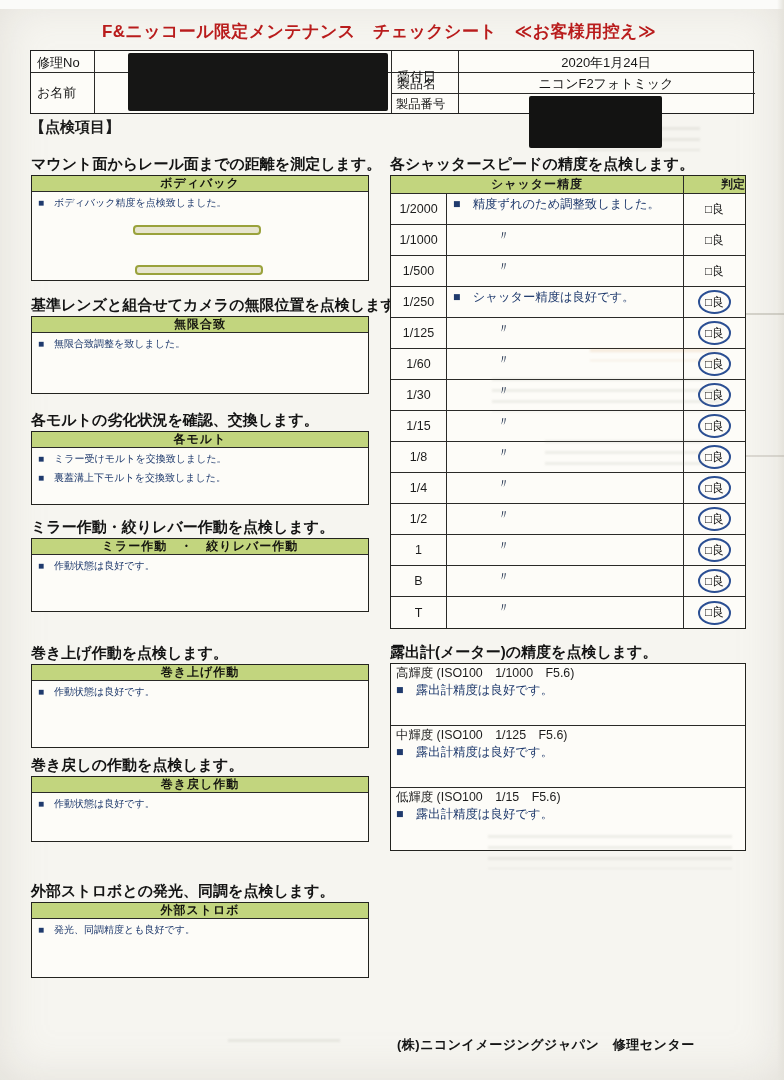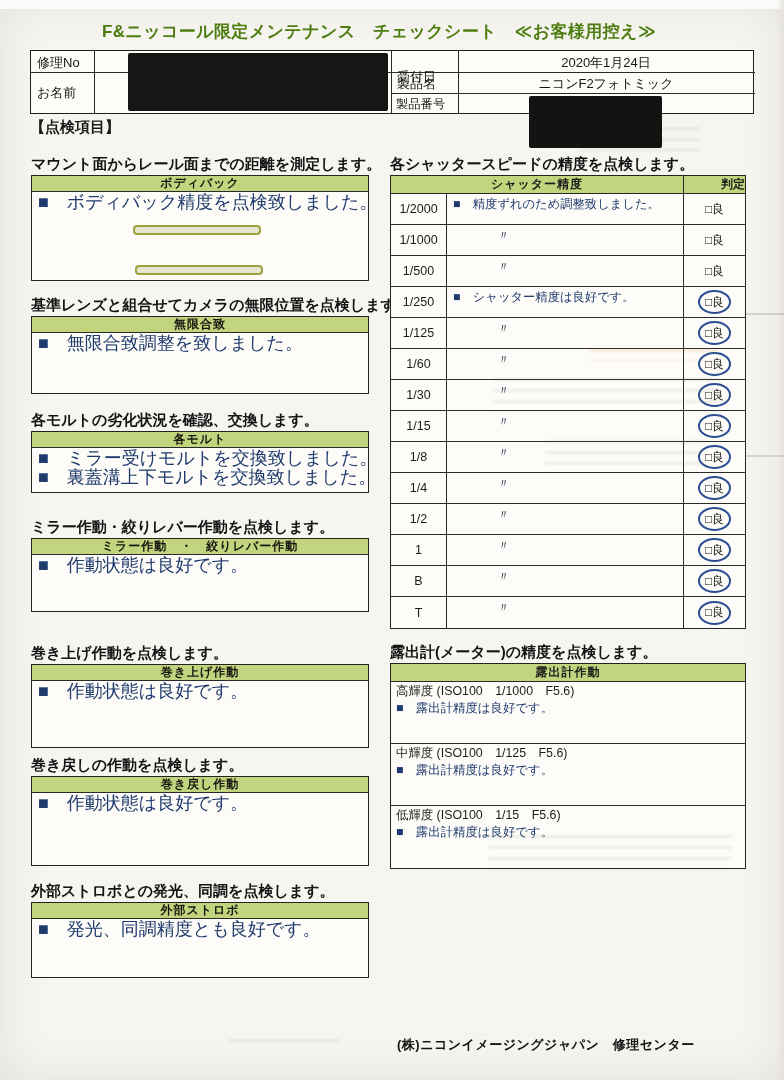--- a/index.html
+++ b/index.html
@@ -8,21 +8,21 @@
         box-shadow:inset 0 0 46px rgba(175,170,158,.28);}
   .scan-top{position:absolute;left:0;top:0;width:100%;height:9px;background:#fbfbf9;}
   .scan-right{position:absolute;right:0;top:0;width:7px;height:100%;
         background:linear-gradient(to left,#e5e3dc,rgba(0,0,0,0));}
   .crease-v{position:absolute;left:737px;top:250px;width:2px;height:380px;
         background:linear-gradient(180deg,rgba(0,0,0,0),rgba(150,145,132,.45),rgba(0,0,0,0));}
   .crease-h1{position:absolute;left:688px;top:313px;width:96px;height:2px;background:rgba(150,145,132,.35);}
   .crease-h2{position:absolute;left:700px;top:455px;width:84px;height:2px;background:rgba(150,145,132,.28);}
 
   .title{position:absolute;left:0;top:20px;width:758px;text-align:center;
-        font-size:17px;font-weight:bold;letter-spacing:.4px;color:#4d7c0f;white-space:nowrap;}
+        font-size:17px;font-weight:bold;letter-spacing:.4px;color:#b91c1c;white-space:nowrap;}
 
   
   .hdr-table{position:absolute;left:30px;top:50px;width:724px;height:64px;
         border:1.6px solid #1f1f1e;background:#fdfcf8;box-sizing:border-box;}
   .hline,.vline{position:absolute;background:#2a2a28;}
   .hdr-table .v1{left:63px;top:0;width:1.3px;height:100%;}
   .hdr-table .v2{left:360px;top:0;width:1.3px;height:100%;}
   .hdr-table .v3{left:427px;top:0;width:1.3px;height:100%;}
   .hdr-table .hL{left:0;top:20.6px;width:360px;height:1.3px;}
   .hdr-table .hR1{left:360px;top:20.6px;width:364px;height:1.3px;}
@@ -39,28 +39,28 @@
   .redact-name{left:128px;top:53px;width:260px;height:58px;}
   .redact-serial{left:529px;top:96px;width:133px;height:52px;background:#131312;}
 
   .inspect-heading{position:absolute;left:30px;top:118px;font-size:15px;font-weight:bold;}
 
   
   .caption{font-size:15px;font-weight:600;color:#141414;white-space:nowrap;height:18px;line-height:18px;}
   .box{margin-top:2px;width:338px;border:1.5px solid #23231f;background:#fdfcf8;box-sizing:border-box;position:relative;}
   .box-header{background:#c2d57e;border-bottom:1.3px solid #2a2a28;text-align:center;
         font-size:12px;font-weight:bold;color:#151510;height:15px;line-height:15px;letter-spacing:1px;}
-  .box-line{padding:3px 6px 0 6px;font-size:18px;font-weight:500;color:#1f3a6d;line-height:16px;white-space:nowrap;font-family:Liberation Mono, monospace;}
+  .box-line{padding:3px 6px 0 6px;font-size:10px;font-weight:500;color:#1f3a6d;line-height:16px;white-space:nowrap;}
   .lsec{position:absolute;left:31px;width:340px;}
   .ls1{top:155px}.ls1 .box{height:106px}
   .ls2{top:296px}.ls2 .box{height:78px}
-  .ls3{top:411px}.ls3 .box{height:62px}
+  .ls3{top:411px}.ls3 .box{height:74px}
   .ls4{top:518px}.ls4 .box{height:74px}
   .ls5{top:644px}.ls5 .box{height:84px}
-  .ls6{top:756px}.ls6 .box{height:90px}
+  .ls6{top:756px}.ls6 .box{height:66px}
   .ls7{top:882px}.ls7 .box{height:76px}
   .mbar{position:absolute;height:6px;width:124px;border:2px solid #9aa23c;border-radius:4px;background:#e7e5cf;}
   .mbar.b1{left:101px;top:49px;}
   .mbar.b2{left:103px;top:89px;}
 
   
   .rsec{position:absolute;left:390px;width:356px;}
   .rs-shutter{top:155px;}
   .stable{margin-top:2px;border:1.5px solid #23231f;background:#fdfcf8;box-sizing:border-box;}
   .shead{display:flex;height:17px;background:#c2d57e;border-bottom:1.3px solid #2a2a28;}
@@ -318,21 +318,20 @@
       <span class="jmark circled">□良</span>
     </div>
   </div>
 </div>
     </div>
   </div>
 
   <div class="rsec rs-meter">
     <div class="caption">露出計(メーター)の精度を点検します。</div>
     <div class="mtable">
-      <div class="mhead">露出計作動</div>
       <div id="meter-rows">
   <div class="mrow">
     <div class="m-label">高輝度 (ISO100　1/1000　F5.6)</div>
     <div class="m-result">■　露出計精度は良好です。</div>
   </div>
 
   <div class="mrow">
     <div class="m-label">中輝度 (ISO100　1/125　F5.6)</div>
     <div class="m-result">■　露出計精度は良好です。</div>
   </div>

